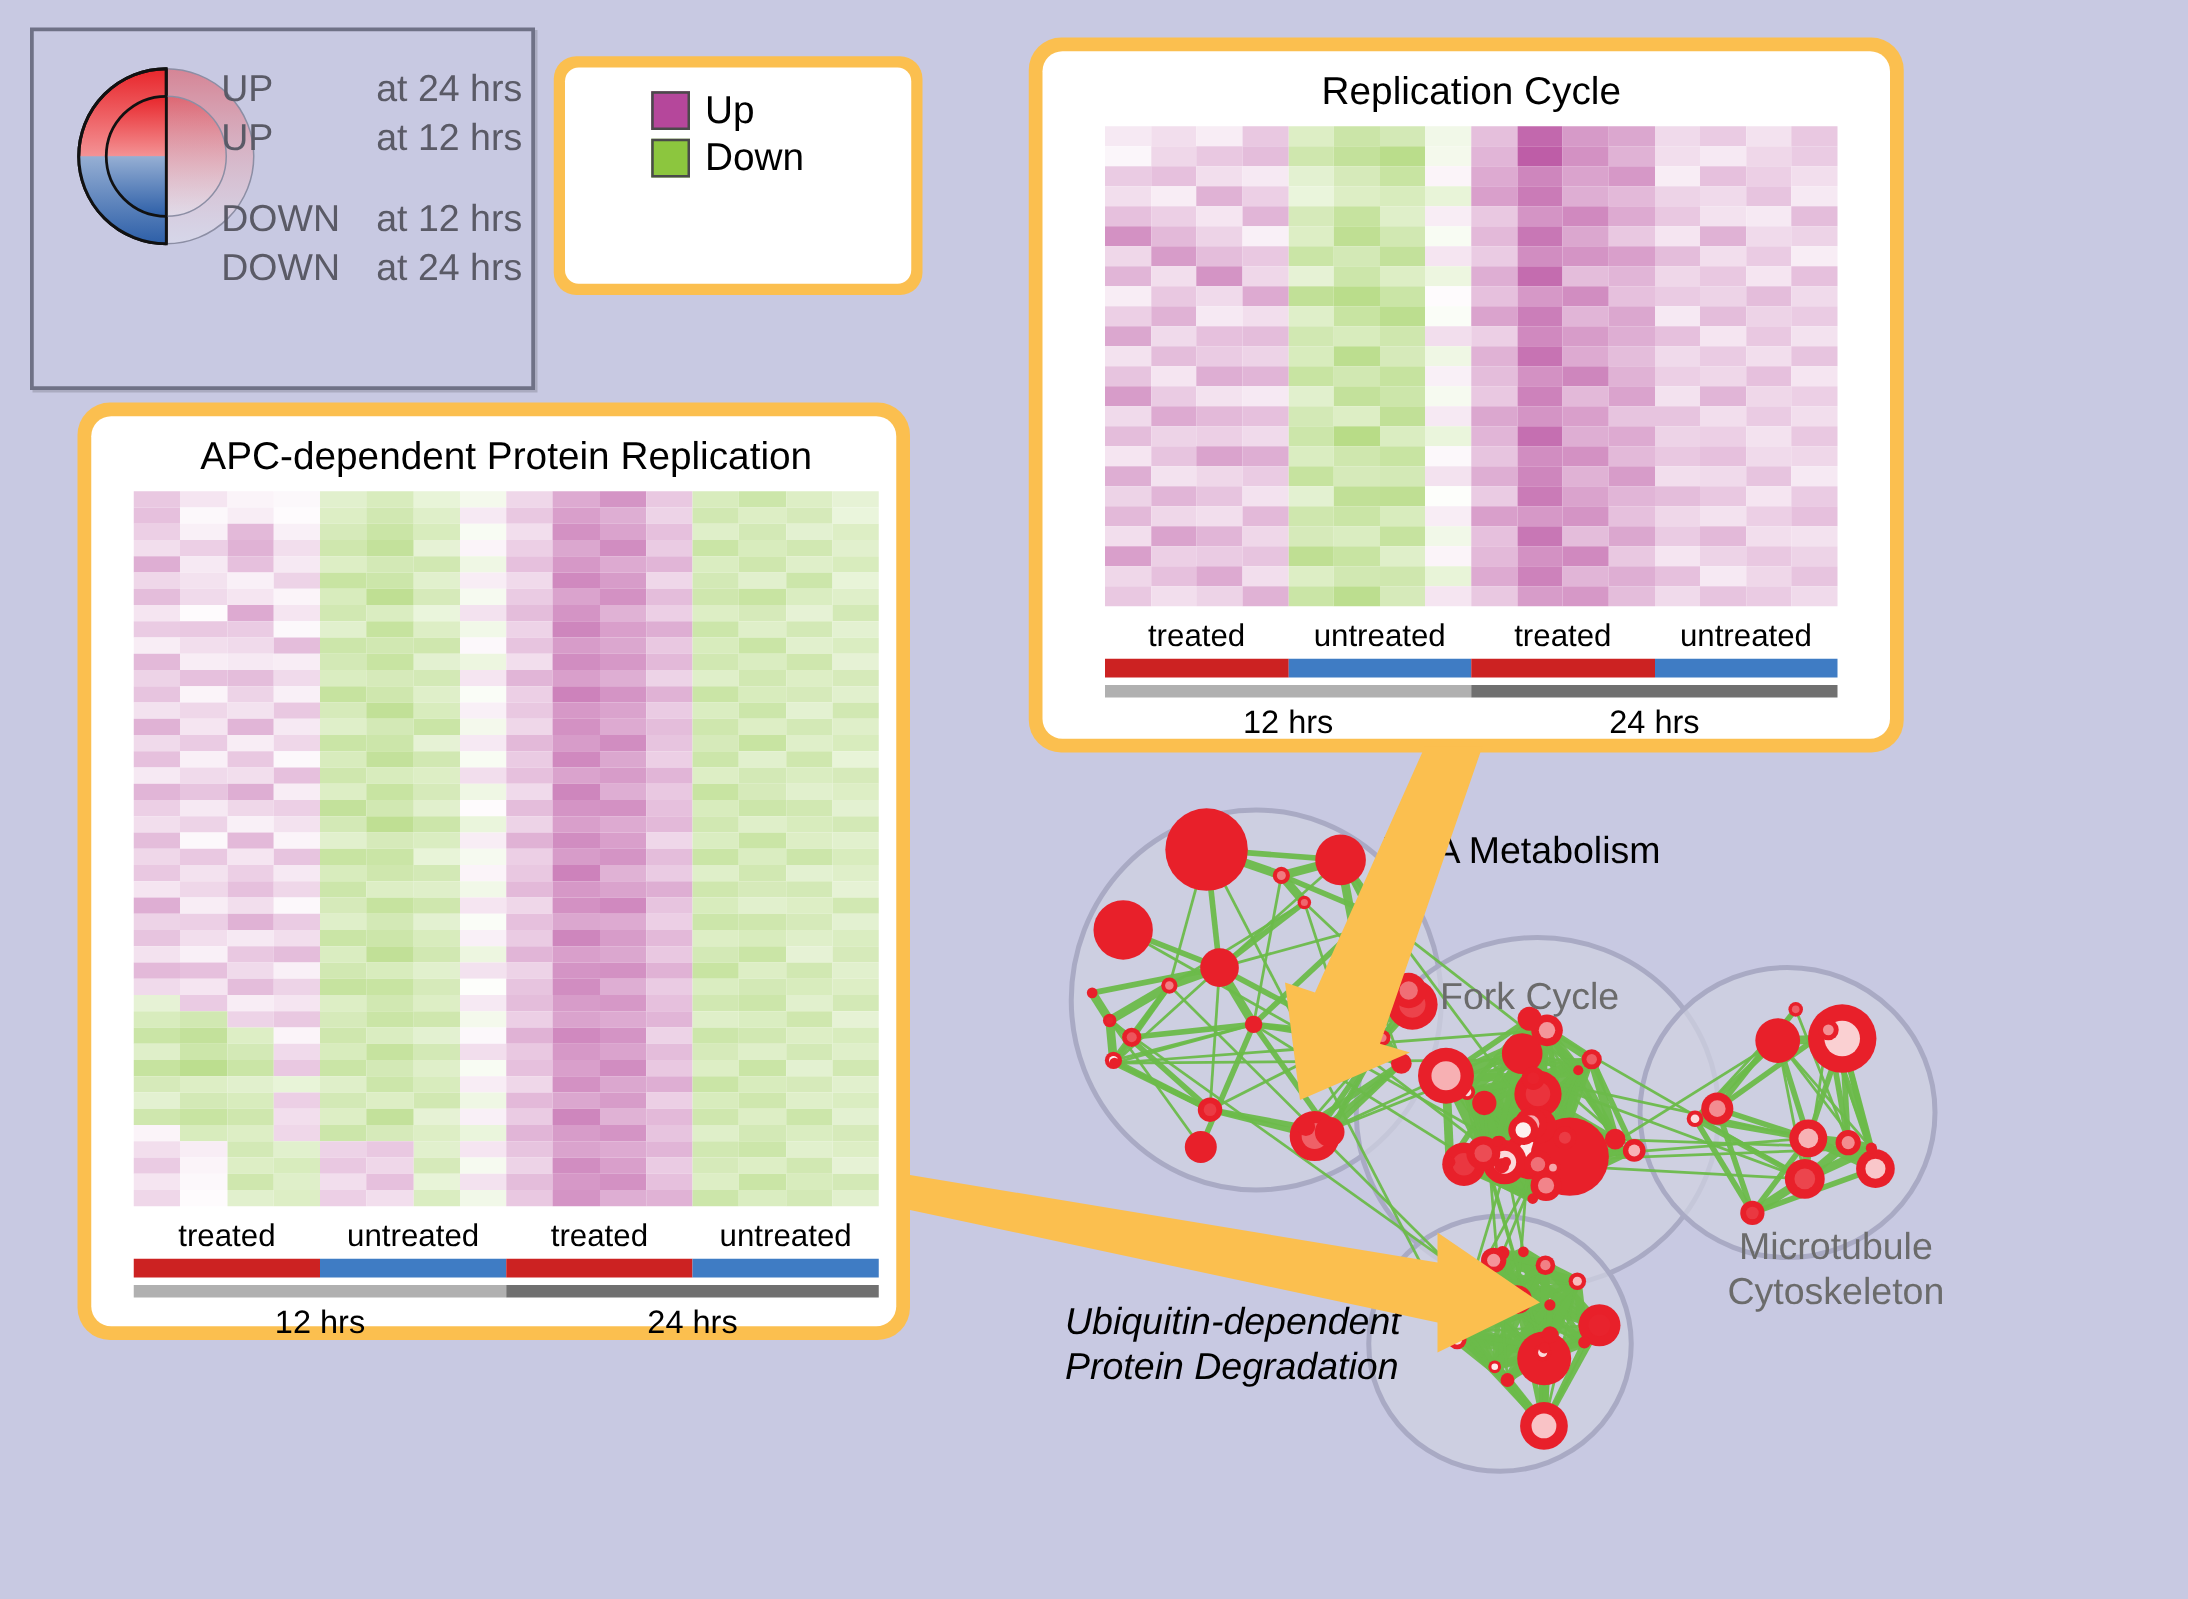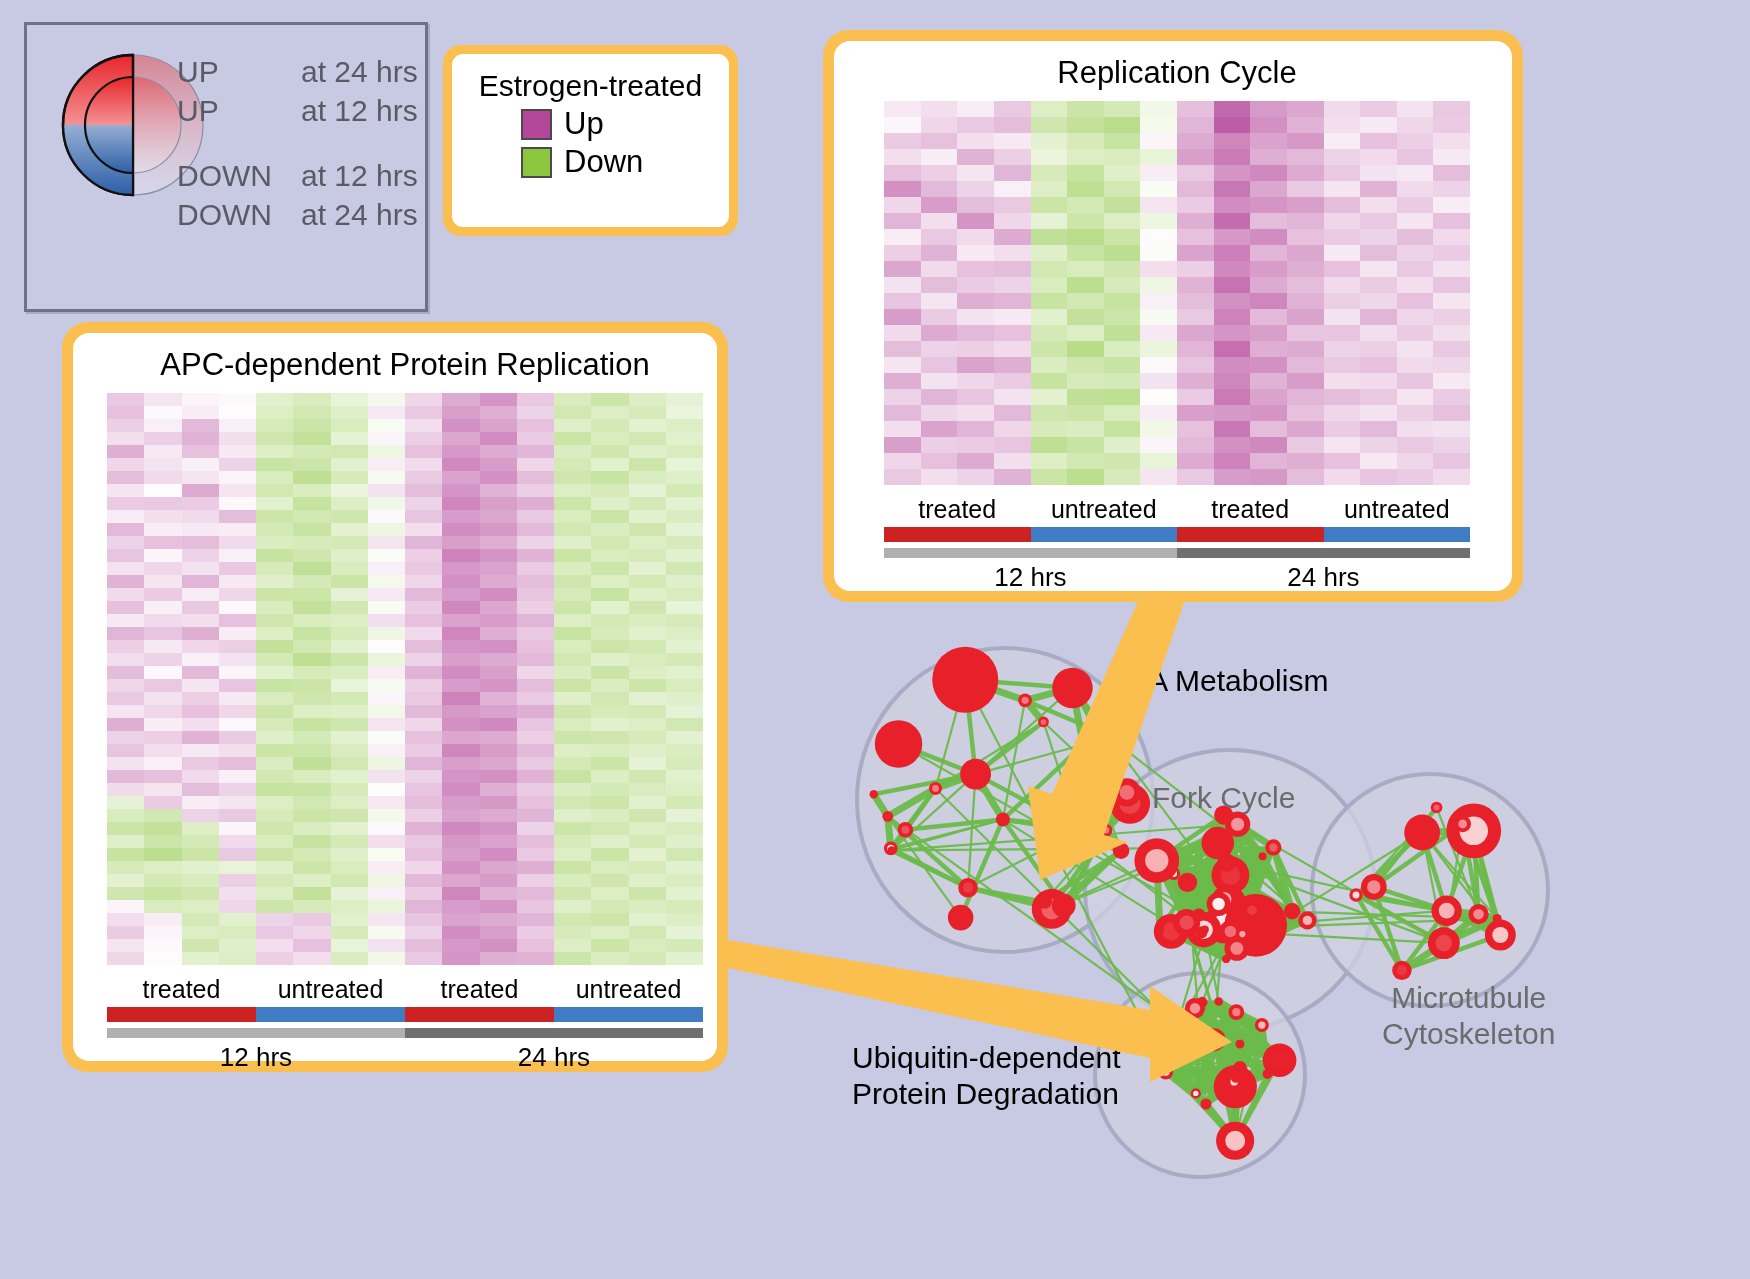--- a/index.html
+++ b/index.html
@@ -128,21 +128,20 @@
       <div class="key-row">
         <span class="w1">DOWN</span>
         <span class="w2">at 24 hrs</span>
       </div>
     </div>
 
   </div>
 
   <div id="ud-legend">
     <div class="inner">
-      <div class="ttl">Estrogen-treated</div>
       <div class="ud-item">
         <span class="sw" id="sw-up" style="background: rgb(181, 71, 155);"></span>
         <span class="lb">Up</span>
       </div>
       <div class="ud-item">
         <span class="sw" id="sw-down" style="background: rgb(140, 198, 62);"></span>
         <span class="lb">Down</span>
       </div>
     </div>
   </div>
@@ -1908,21 +1907,21 @@
         <circle cx="368.32118534298655" cy="426.31654321555953" r="7.090059759202833" fill="#e8202a"></circle>
         <circle cx="404.9501361626553" cy="408.2292587888831" r="10.109077526523073" fill="#e8202a"></circle>
         <circle cx="404.9501361626553" cy="408.2292587888831" r="5.256720313791998" fill="rgb(244,148,153)"></circle>
       </g>
     </svg>
 
   <div class="cl-label" id="lbl-dna" style="left:1105px;top:663px;color:#000;">DNA Metabolism</div>
   <div class="cl-label" id="lbl-cc" style="left:1152px;top:780px;color:#6b6b6b;">Fork Cycle</div>
   <div class="cl-label" id="lbl-mt" style="left:1382px;top:980px;color:#6b6b6b;text-align:center;">Microtubule
 Cytoskeleton</div>
-  <div class="cl-label" id="lbl-ub" style="left:852px;top:1040px;color:#000;">Ubiquitin-dependent
+  <div class="cl-label" id="lbl-ub" style="left:852px;top:1040px;color:#000;font-style:italic;">Ubiquitin-dependent
 Protein Degradation</div>
 
   <svg style="position:absolute;left:0;top:0;width:1750px;height:1279px;pointer-events:none;" viewBox="0 0 1750 1279">
     <g fill="#fbbf4f">
       <path d="M1140 597 L1186 597 L1104 835 L1128 842 L1040 880 L1028 786 L1052 794 Z"></path>
     </g>
     <g fill="#fbbf4f">
       <path d="M728 940 L1150 1010 L1150 986 L1232 1042 L1150 1082 L1150 1058 L728 968 Z"></path>
     </g>
   </svg>

